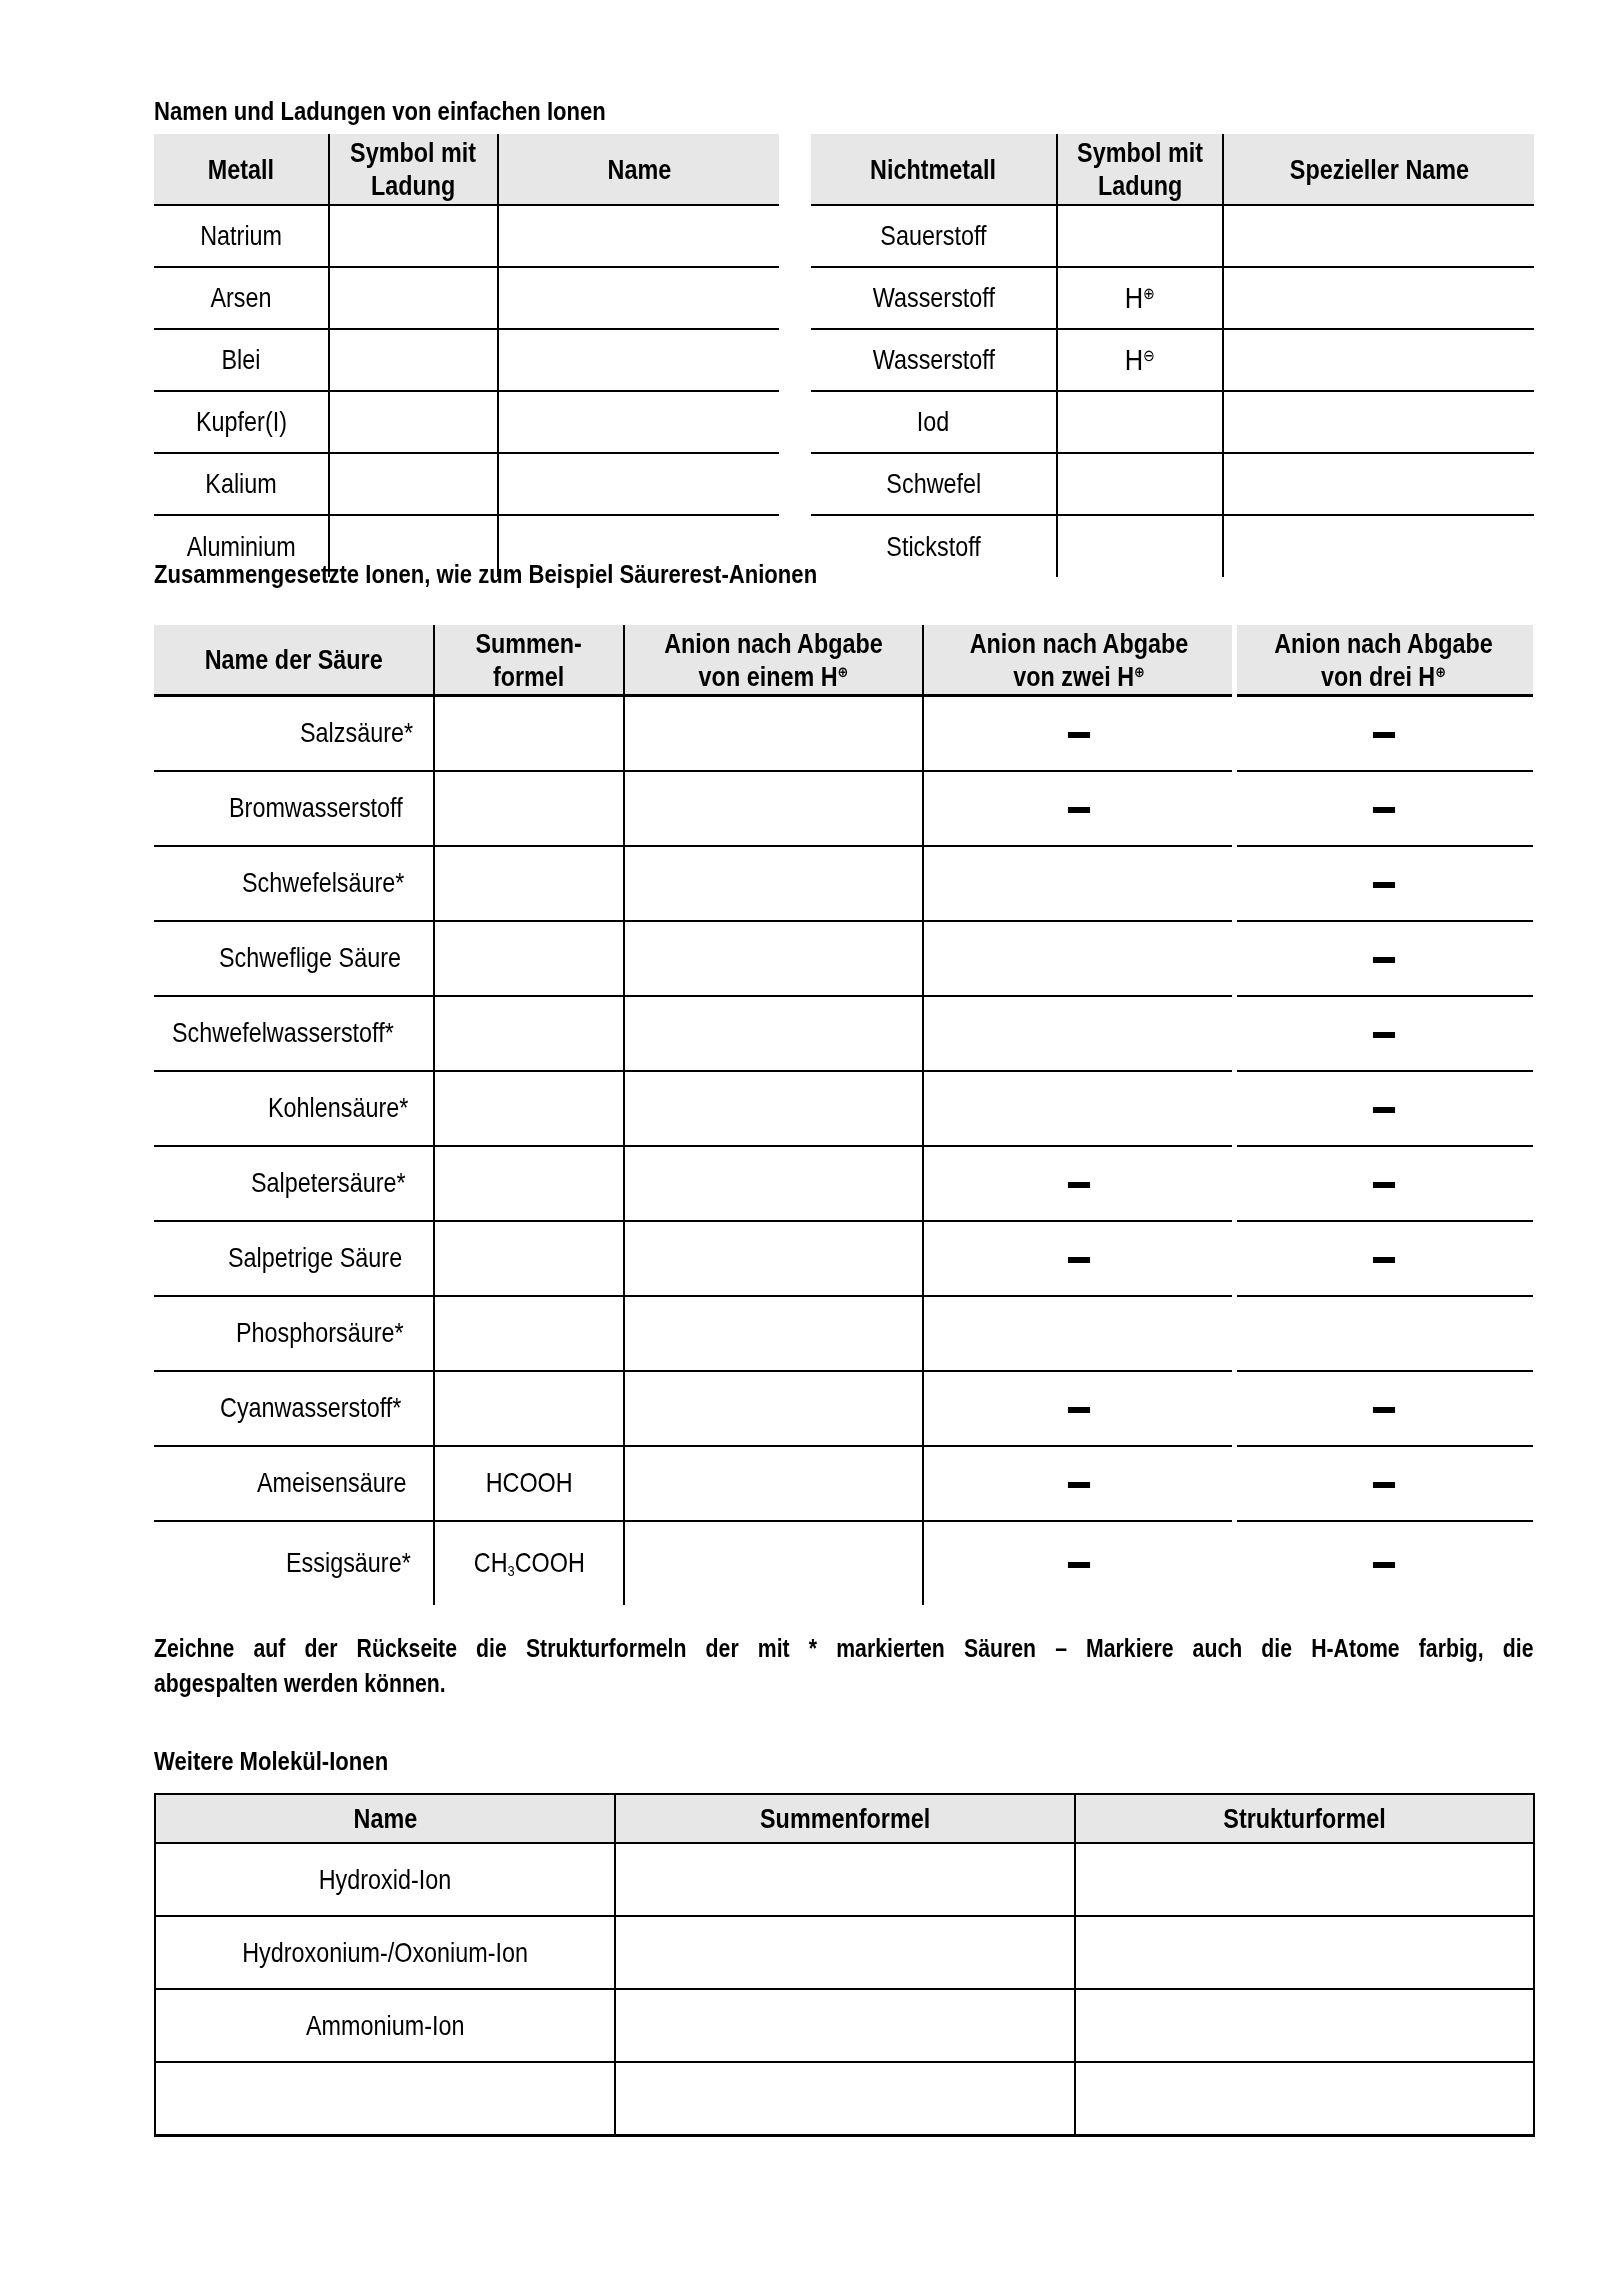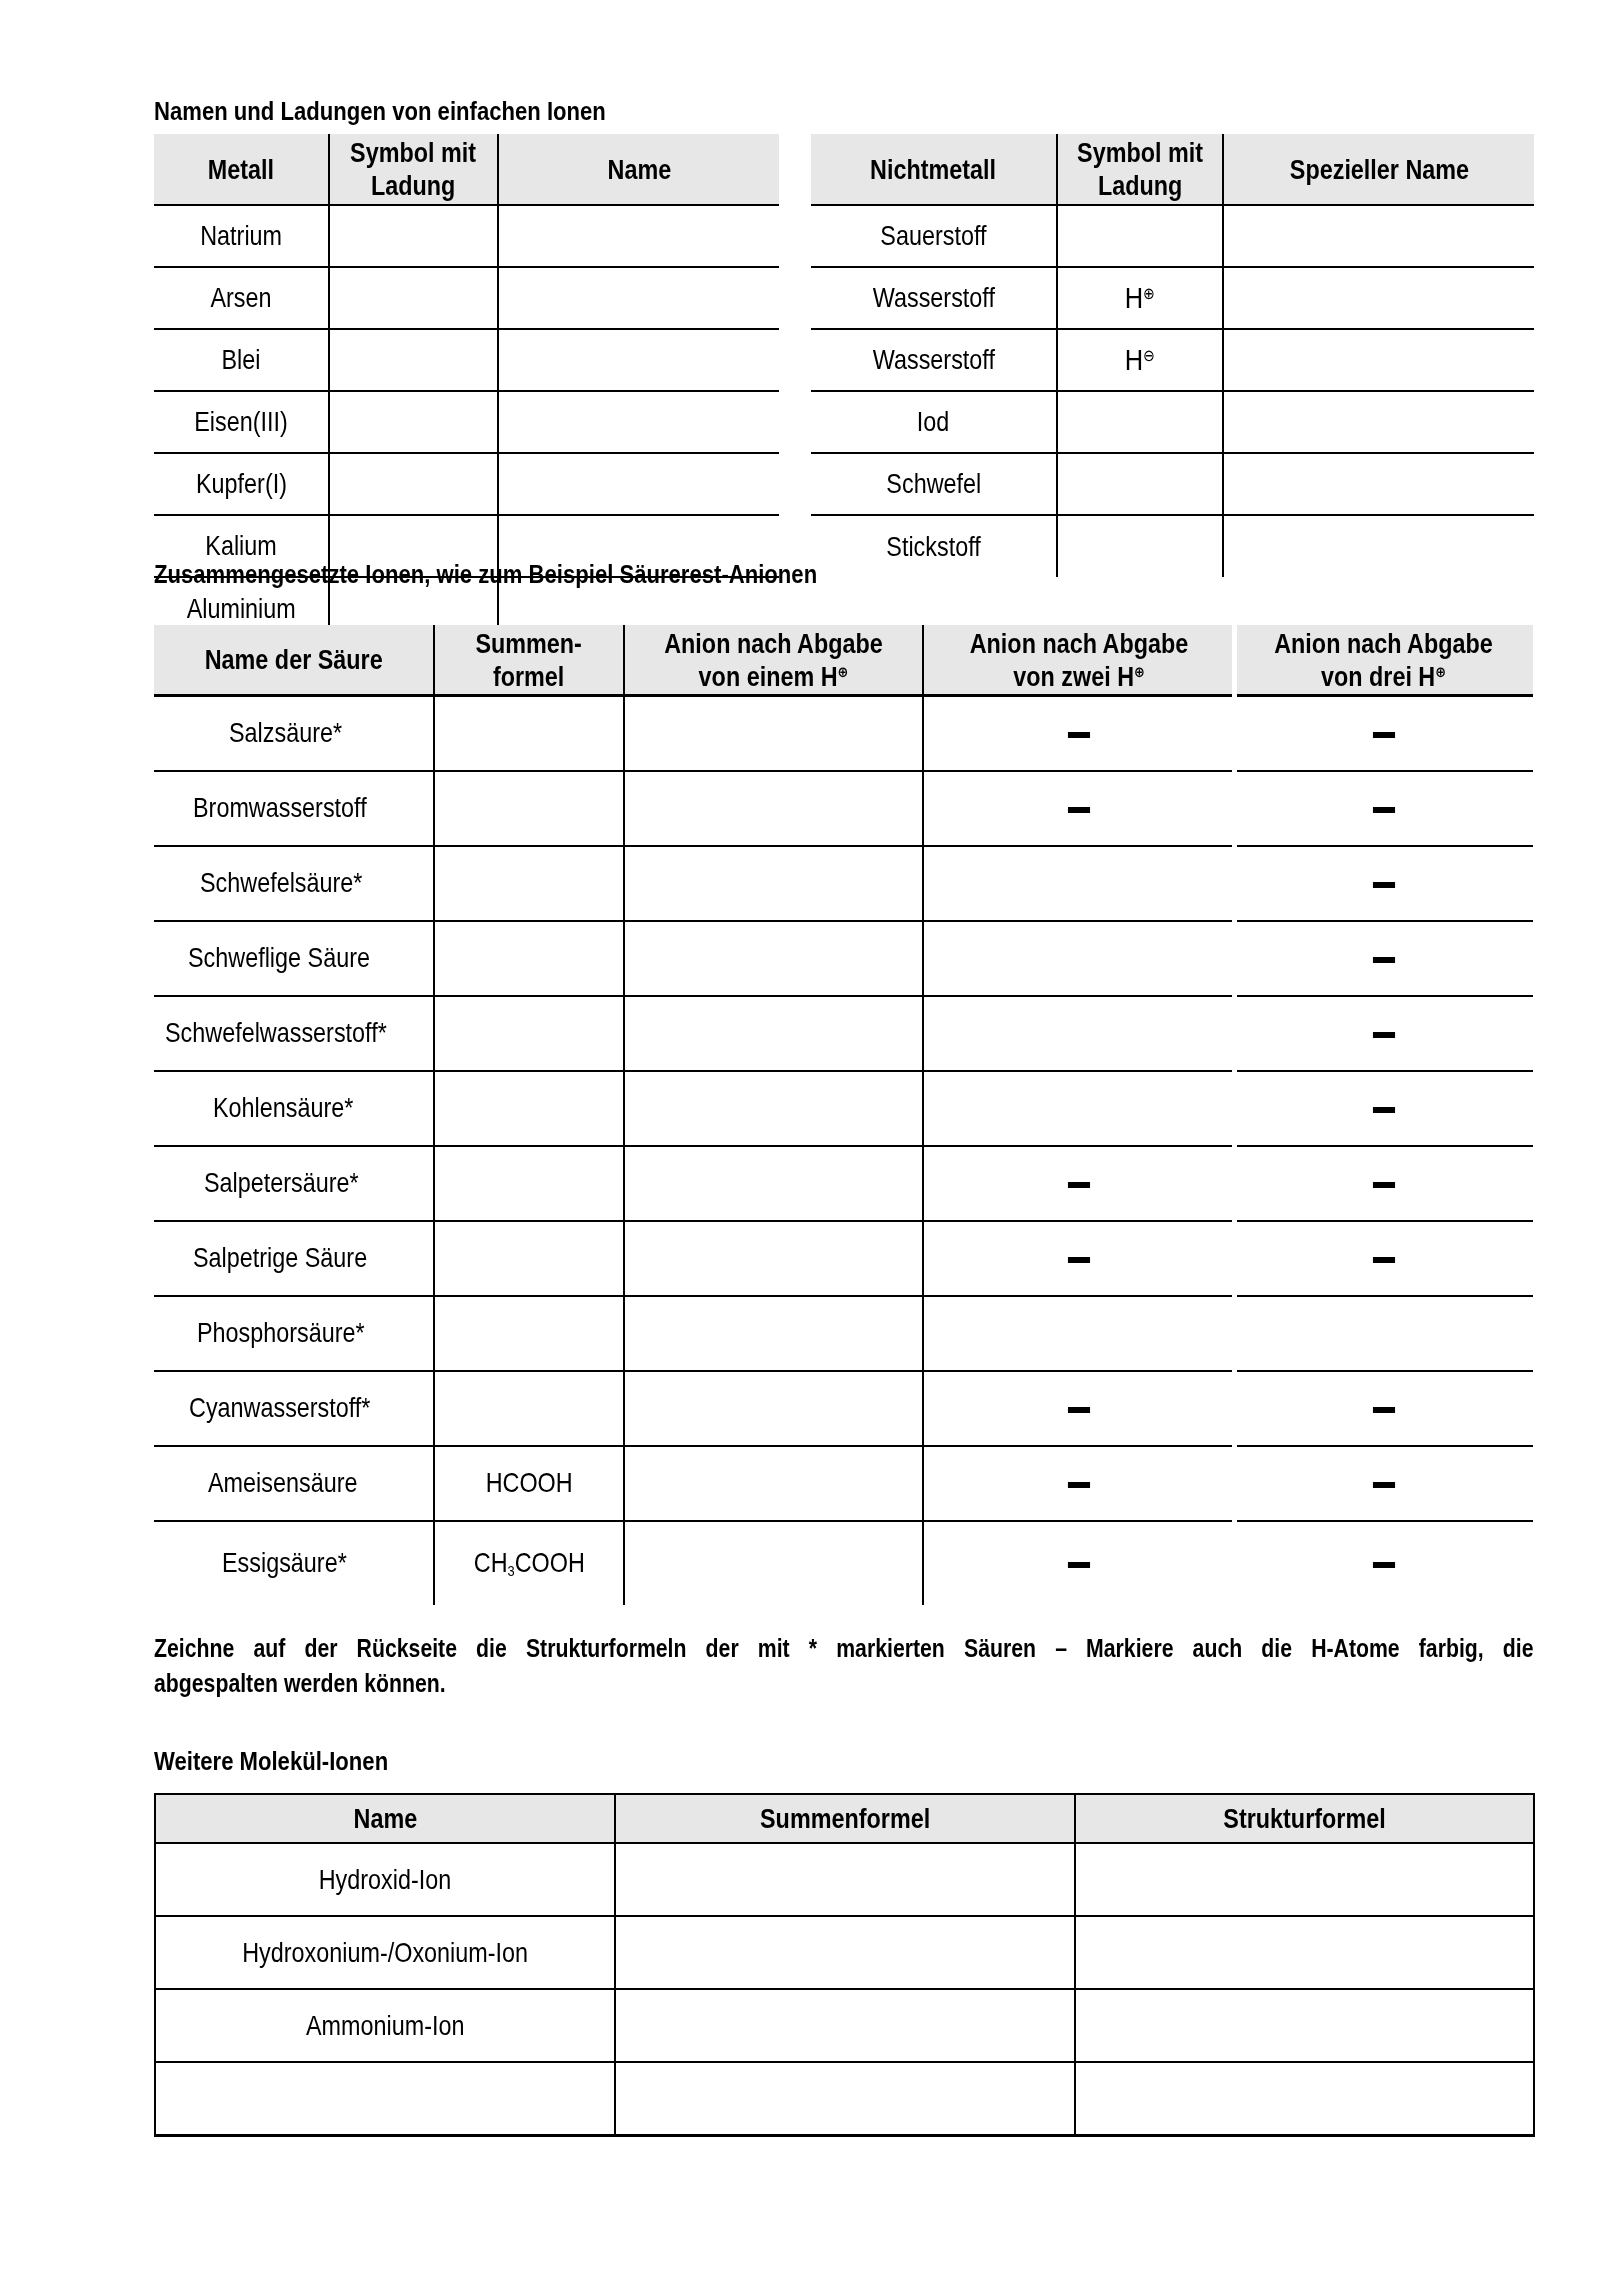--- a/index.html
+++ b/index.html
@@ -24,21 +24,21 @@
   .s1 th{height:70px;}
   .s1 tbody tr{height:62px;}
   .t1{left:154px;top:134px;width:625px;}
   .t1b{left:811px;top:134px;width:723px;}
 
   .t2{left:154px;top:625px;width:1379px;}
   .t2 th{height:69px;border-bottom-width:3.3px;}
   .t2 tbody tr{height:75px;}
   .t2 tbody tr:last-child{height:84px;}
   .t2 th:nth-child(4),.t2 td:nth-child(4){border-right:none;}
-  .t2 td:first-child{text-align:center;padding-left:3.9px;}
+  .t2 td:first-child{text-align:right;padding-left:3.9px;}
 
   .gapstrip{position:absolute;left:1232px;top:625px;width:4.6px;height:976px;background:#ffffff;}
 
   .para{position:absolute;left:154px;top:1631px;width:1623px;transform:scaleX(0.85);
         transform-origin:left top;font-weight:bold;font-size:25px;line-height:35px;}
   .para .j{text-align:justify;text-align-last:justify;}
 
   .t3{left:154px;top:1793px;width:1379px;border:2px solid #000;border-bottom-width:3.3px;}
   .t3 th{height:47px;}
   .t3 tbody tr{height:73px;}
@@ -74,25 +74,20 @@
       <td><span class="cx"></span></td>
       <td><span class="cx"></span></td>
     </tr>
       <tr>
       <td><span class="cx">Arsen</span></td>
       <td><span class="cx"></span></td>
       <td><span class="cx"></span></td>
     </tr>
       <tr>
       <td><span class="cx">Blei</span></td>
-      <td><span class="cx"></span></td>
-      <td><span class="cx"></span></td>
-    </tr>
-      <tr>
-      <td><span class="cx">Eisen(III)</span></td>
       <td><span class="cx"></span></td>
       <td><span class="cx"></span></td>
     </tr>
       <tr>
       <td><span class="cx">Kupfer(I)</span></td>
       <td><span class="cx"></span></td>
       <td><span class="cx"></span></td>
     </tr>
       <tr>
       <td><span class="cx">Kalium</span></td>

